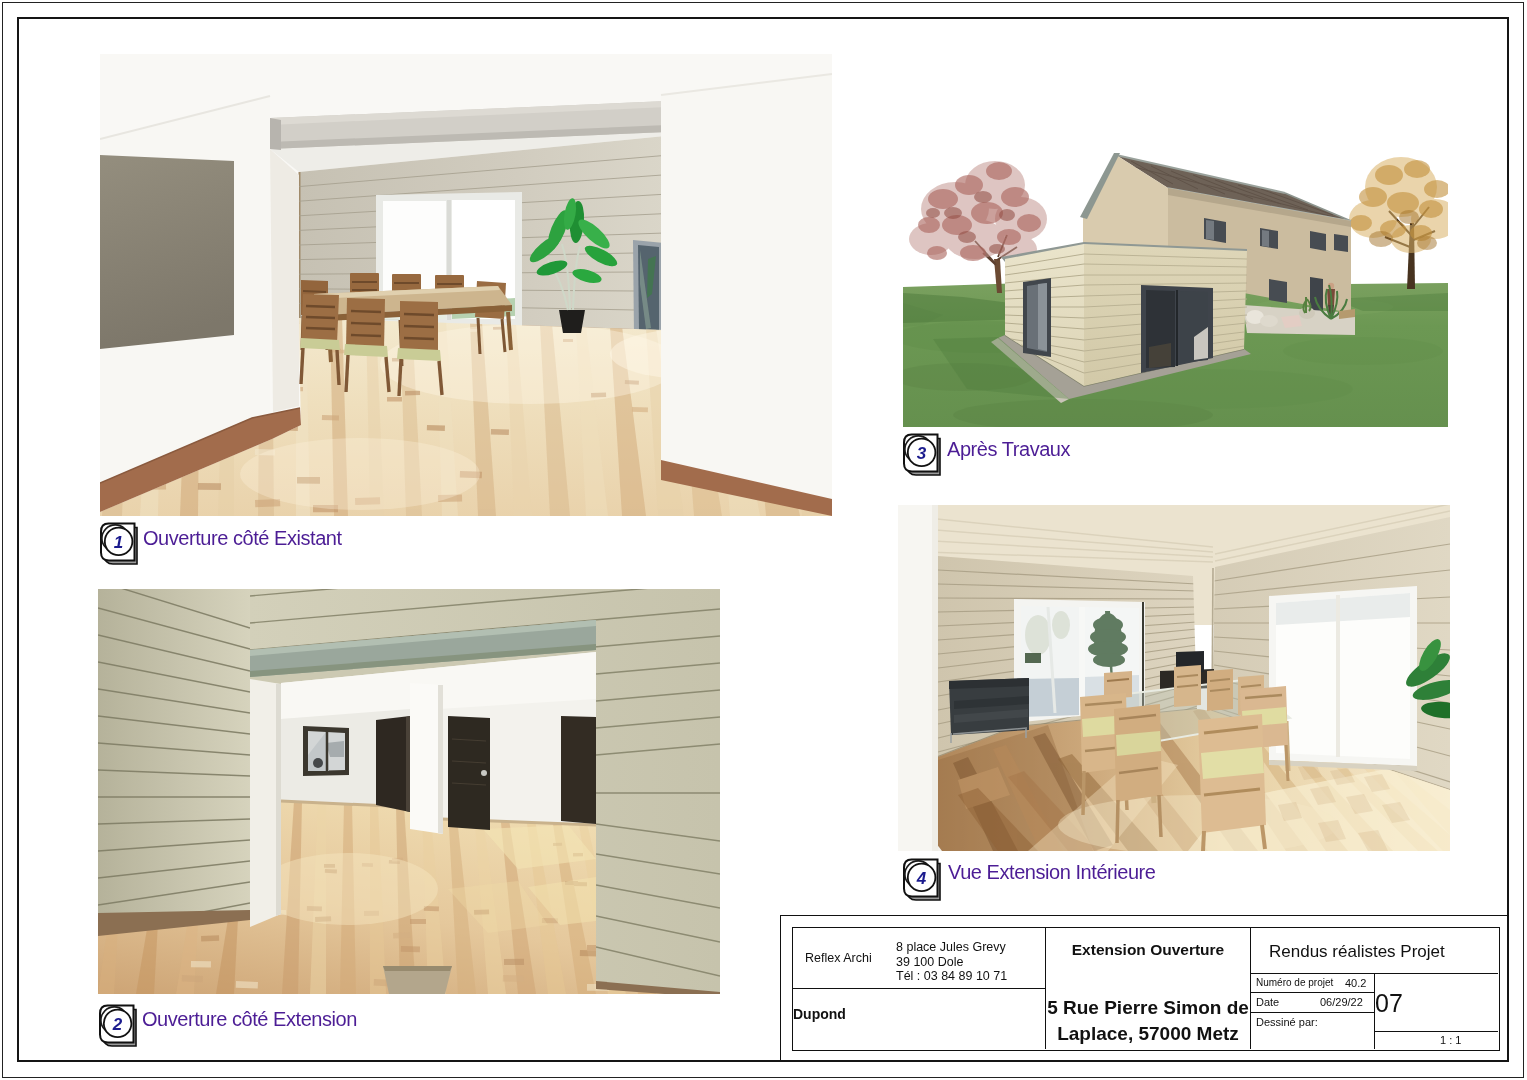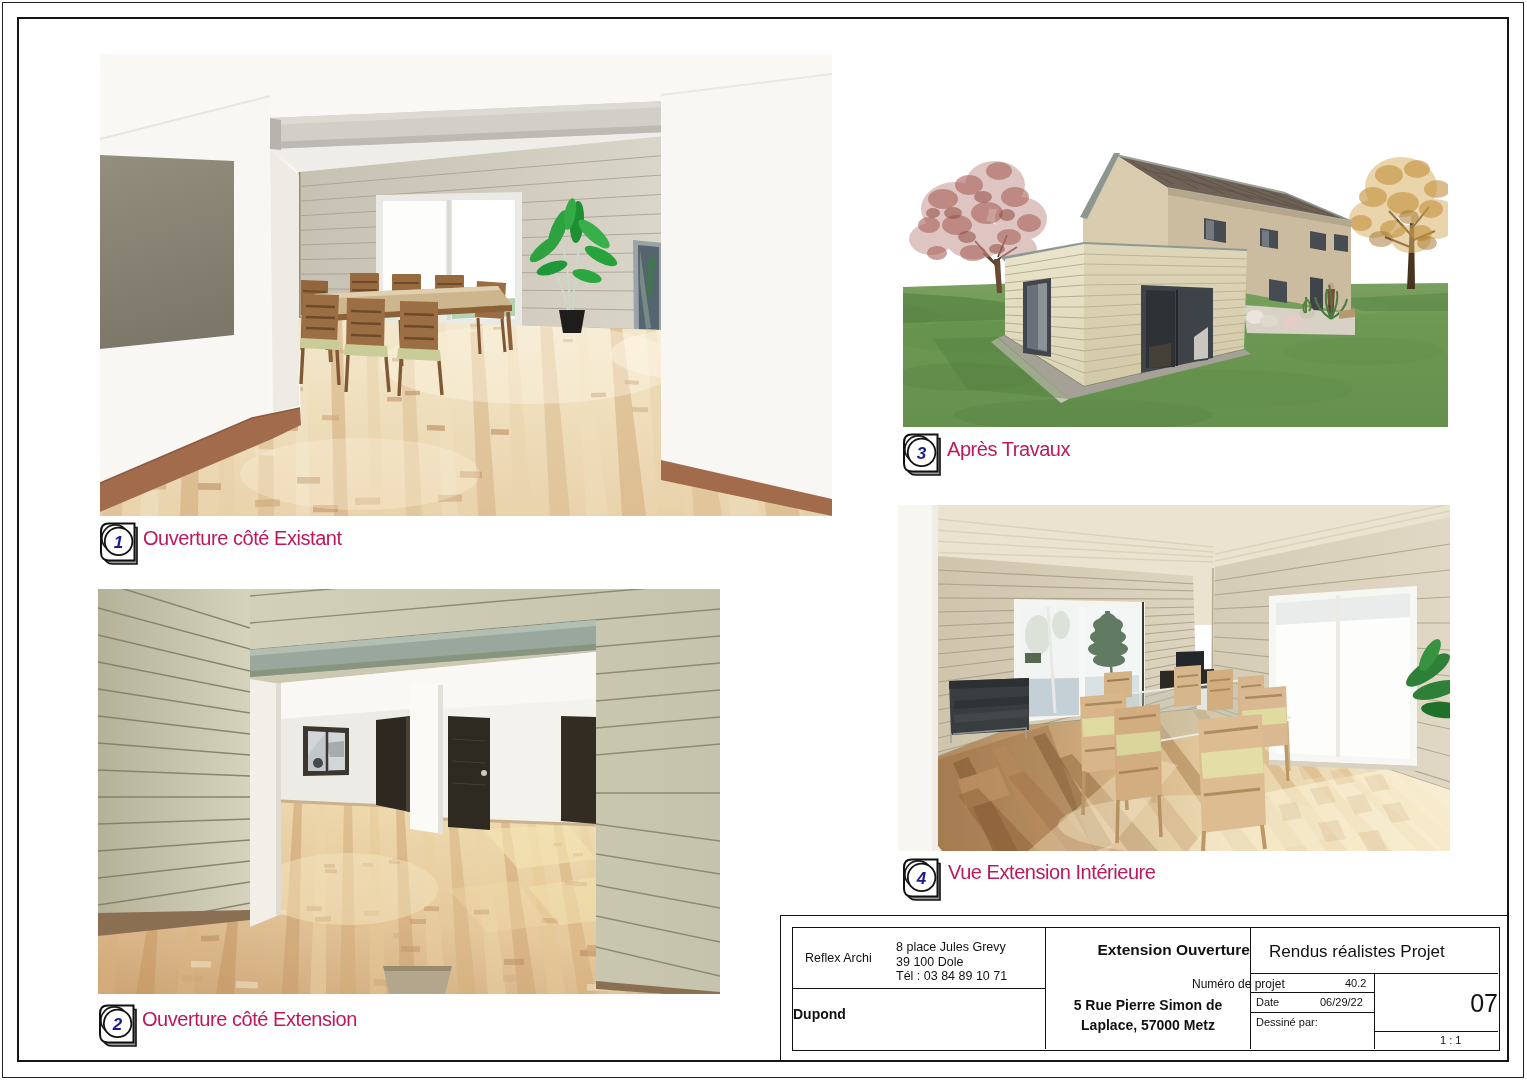--- a/index.html
+++ b/index.html
@@ -1,16 +1,16 @@
 <!DOCTYPE html>
 <html><head><meta charset="utf-8"><title>Rendus réalistes Projet</title><style>
 html,body{margin:0;padding:0;background:#fff}
 #page{position:relative;width:1527px;height:1080px;background:#ffffff;overflow:hidden;font-family:"Liberation Sans",sans-serif}
 .abs{position:absolute}
-.lbl{position:absolute;color:#be185d;font-size:20px;letter-spacing:-0.45px;white-space:nowrap}
+.lbl{position:absolute;color:#4c1d95;font-size:20px;letter-spacing:-0.45px;white-space:nowrap}
 .tb{position:absolute;color:#111;white-space:nowrap}
 </style></head><body>
 <div id="page">
 
 <div class="abs" style="left:2px;top:2px;width:1520px;height:1074px;border:1px solid #222"></div>
 
 <div class="abs" style="left:17px;top:17px;width:1488px;height:1041px;border:2px solid #151515"></div>
 
 <svg class="abs" style="left:100px;top:54px" width="732" height="462" viewBox="0 0 732 462">
 <defs>
@@ -955,31 +955,31 @@
 <div class="abs" style="left:1374px;top:974px;width:1px;height:75px;background:#111"></div>
 
 <div class="abs" style="left:1375px;top:1031px;width:123px;height:1px;background:#111"></div>
 
 <div class="tb" style="left:805px;top:951px;font-size:12.5px;font-weight:normal">Reflex Archi</div>
 
 <div class="tb" style="left:896px;top:940px;font-size:12.5px;line-height:14.5px">8 place Jules Grevy<br>39 100 Dole<br>Tél : 03 84 89 10 71</div>
 
 <div class="tb" style="left:793px;top:1006px;width:252px;font-size:14px;font-weight:bold">Dupond</div>
 
-<div class="tb" style="left:1046px;top:941px;width:204px;text-align:right;font-size:15.5px;font-weight:bold">Extension Ouverture</div>
-
-<div class="tb" style="left:1046px;top:995px;width:204px;text-align:center;font-size:14px;font-weight:bold;line-height:20px">5 Rue Pierre Simon de<br>Laplace, 57000 Metz</div>
+<div class="tb" style="left:1046px;top:941px;width:204px;text-align:center;font-size:15.5px;font-weight:bold">Extension Ouverture</div>
+
+<div class="tb" style="left:1046px;top:995px;width:204px;text-align:center;font-size:19px;font-weight:bold;line-height:26px">5 Rue Pierre Simon de<br>Laplace, 57000 Metz</div>
 
 <div class="tb" style="left:1269px;top:942px;font-size:17px;font-weight:normal">Rendus réalistes Projet</div>
 
-<div class="tb" style="left:1192px;top:977px;font-size:12px">Numéro de projet</div>
+<div class="tb" style="left:1256px;top:977px;font-size:10px">Numéro de projet</div>
 <div class="tb" style="left:1345px;top:977px;width:25px;font-size:11px">40.2</div>
 
 <div class="tb" style="left:1256px;top:996px;font-size:11px">Date</div>
 <div class="tb" style="left:1320px;top:996px;width:50px;text-align:left;font-size:11px">06/29/22</div>
 
 <div class="tb" style="left:1256px;top:1016px;font-size:11px">Dessiné par:</div>
 
-<div class="tb" style="left:1375px;top:989px;width:123px;text-align:right;font-size:25px">07</div>
+<div class="tb" style="left:1375px;top:989px;width:123px;text-align:left;font-size:25px">07</div>
 
 <div class="tb" style="left:1382px;top:1084px;font-size:11px">Echelle</div>
 <div class="tb" style="left:1440px;top:1034px;width:50px;text-align:left;font-size:11px">1 : 1</div>
 </div>
 
 </body></html>

